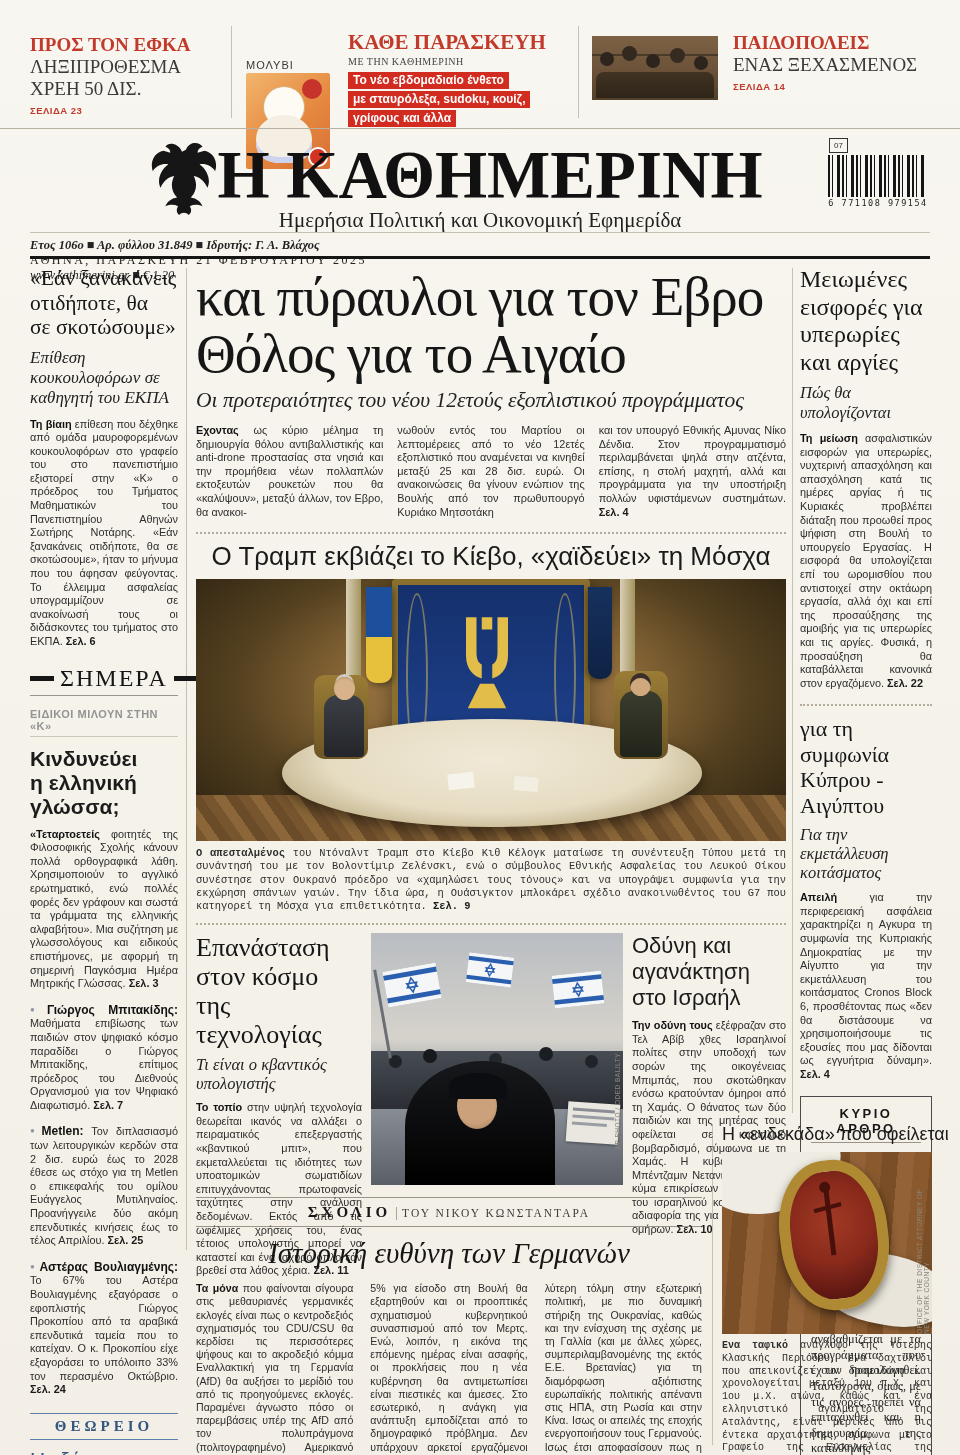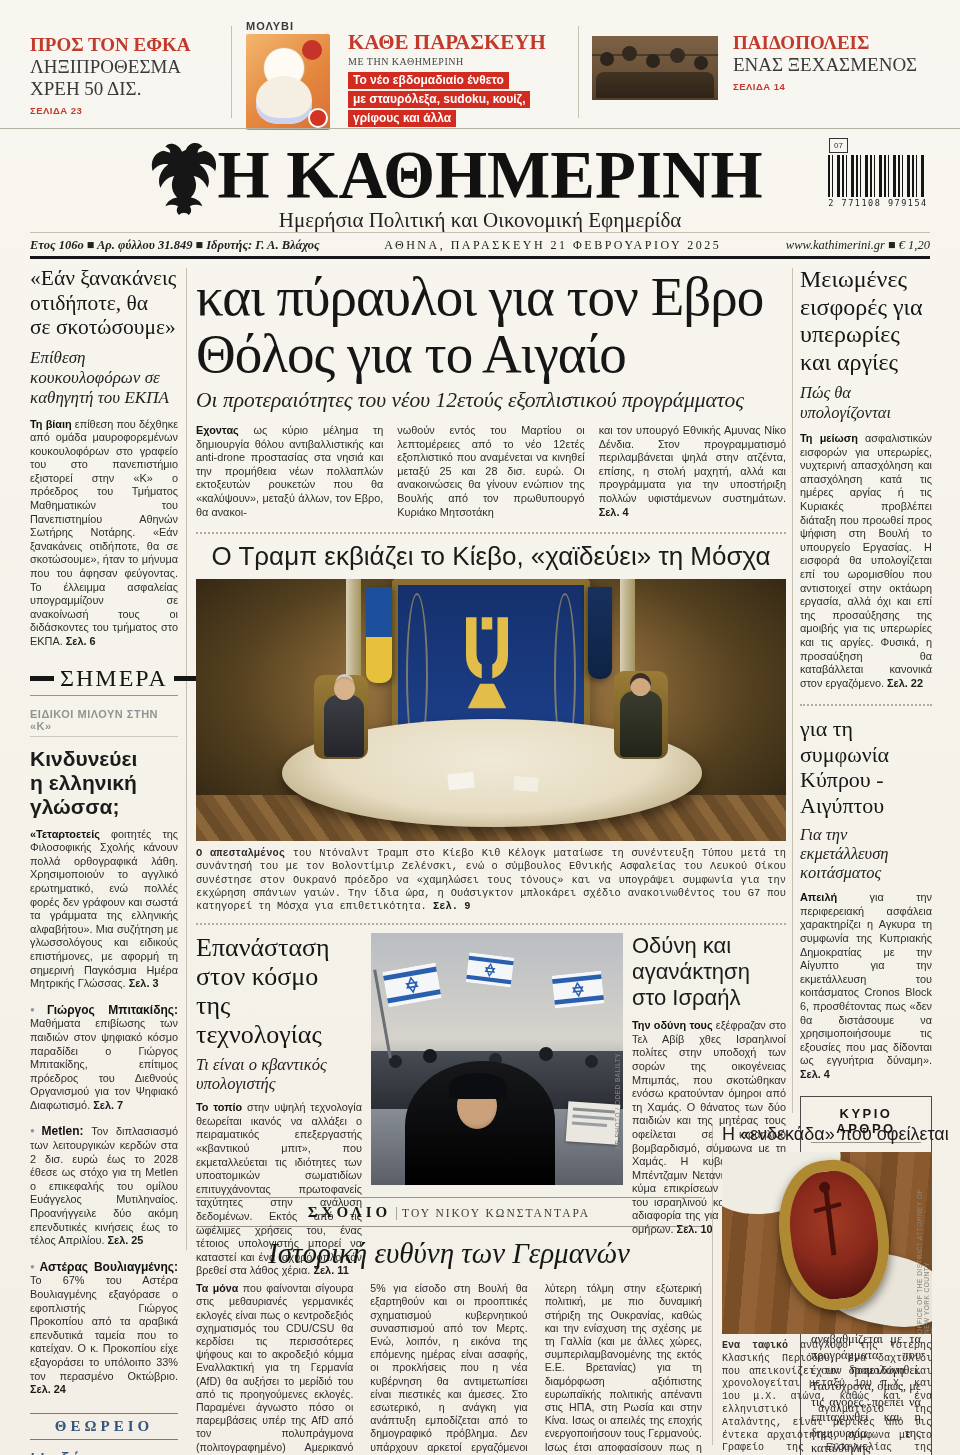--- a/index.html
+++ b/index.html
@@ -52,21 +52,21 @@
     <div class="promo-title">
       <span style="display:block">ΛΗΞΙΠΡΟΘΕΣΜΑ</span>
       <span style="display:block">ΧΡΕΗ 50 ΔΙΣ.</span>
     </div>
     <div class="promo-page">ΣΕΛΙΔΑ 23</div>
   </div>
 
   <div class="vline" style="left:231px;top:26px;height:92px;"></div>
 
   <div class="abs" style="left:246px;top:20px;width:90px;">
-    <div style="font-size:11px;font-weight:bold;color:#3a3a3a;letter-spacing:1px;">ΜΟΛΥΒΙ</div>
+    <div style="font-size:11px;font-weight:normal;color:#3a3a3a;letter-spacing:1px;margin-top:39px;">ΜΟΛΥΒΙ</div>
     <div class="ph" style="width:84px;height:96px;margin-top:2px;background:linear-gradient(140deg,#f2b66e 0%,#e5883f 55%,#d96f35 100%);border-radius:2px;">
       <div class="abs" style="left:18px;top:14px;width:40px;height:40px;border-radius:50%;background:#fdfbf4;box-shadow:0 0 0 1px #d8b07a;"></div>
       <div class="abs" style="left:10px;top:42px;width:56px;height:48px;border-radius:50% 50% 40% 40%;background:#f4efe2;box-shadow:inset 0 -6px 0 #cdd3ee;"></div>
       <div class="abs" style="left:56px;top:6px;width:20px;height:20px;border-radius:50%;background:#c5332a;"></div>
       <div class="abs" style="left:62px;bottom:2px;width:16px;height:16px;border-radius:50%;background:#d23322;border:2px solid #fff;"></div>
     </div>
   </div>
 
   <div class="abs" style="left:348px;top:30px;width:210px;">
     <div class="serif" style="font-weight:bold;color:#c23a2b;font-size:21px;">ΚΑΘΕ ΠΑΡΑΣΚΕΥΗ</div>
@@ -107,25 +107,25 @@
   <div class="abs" style="left:0;top:208px;width:960px;text-align:center;">
     <span class="masthead-sub">Ημερήσια Πολιτική και Οικονομική Εφημερίδα</span>
   </div>
   <div class="abs" style="left:180px;top:136px;width:620px;text-align:center;">
     <div class="masthead-title">Η ΚΑΘΗΜΕΡΙΝΗ</div>
   </div>
 
   <div class="abs" style="left:828px;top:138px;width:100px;">
     <div style="width:17px;height:13px;border:1px solid #333;font-size:8px;text-align:center;line-height:13px;color:#333;margin-left:1px;">07</div>
     <div style="width:96px;height:42px;margin-top:2px;background:repeating-linear-gradient(90deg,#151515 0 2px,#f8f6f0 2px 4px,#151515 4px 5px,#f8f6f0 5px 9px,#151515 9px 12px,#f8f6f0 12px 14px);"></div>
-    <div style="font-size:8.5px;letter-spacing:1.5px;color:#222;text-align:center;margin-top:1px;font-family:'DejaVu Sans Mono',monospace;">2 771108 979154</div>
+    <div style="font-size:8.5px;letter-spacing:1.5px;color:#222;text-align:center;margin-top:1px;font-family:'DejaVu Sans Mono',monospace;">6 771108 979154</div>
   </div>
 
   <div class="hline" style="left:30px;top:232px;width:900px;background:#c6c0b2;"></div>
-  <div class="abs info-row" style="left:30px;top:238px;width:900px;display:flex;justify-content:space-between;align-items:baseline;">
+  <div class="abs info-row" style="left:30px;top:238px;width:900px;display:flex;justify-content:space-between;align-items:baseline;flex-direction:column;">
     <span style="font-style:italic;font-weight:bold;">Ετος 106ο ■ Αρ. φύλλου 31.849 ■ Ιδρυτής: Γ. Α. Βλάχος</span>
     <span style="letter-spacing:2.5px;font-size:12px;">ΑΘΗΝΑ, ΠΑΡΑΣΚΕΥΗ 21 ΦΕΒΡΟΥΑΡΙΟΥ 2025</span>
     <span style="font-style:italic;">www.kathimerini.gr ■ € 1,20</span>
   </div>
   <div class="abs" style="left:30px;top:256px;width:900px;height:3px;background:#161616;"></div>
 
   <div class="vline" style="left:186px;top:268px;height:982px;"></div>
   <div class="vline" style="left:792px;top:268px;height:845px;"></div>
   <div class="vline" style="left:712px;top:1125px;height:320px;"></div>
 

